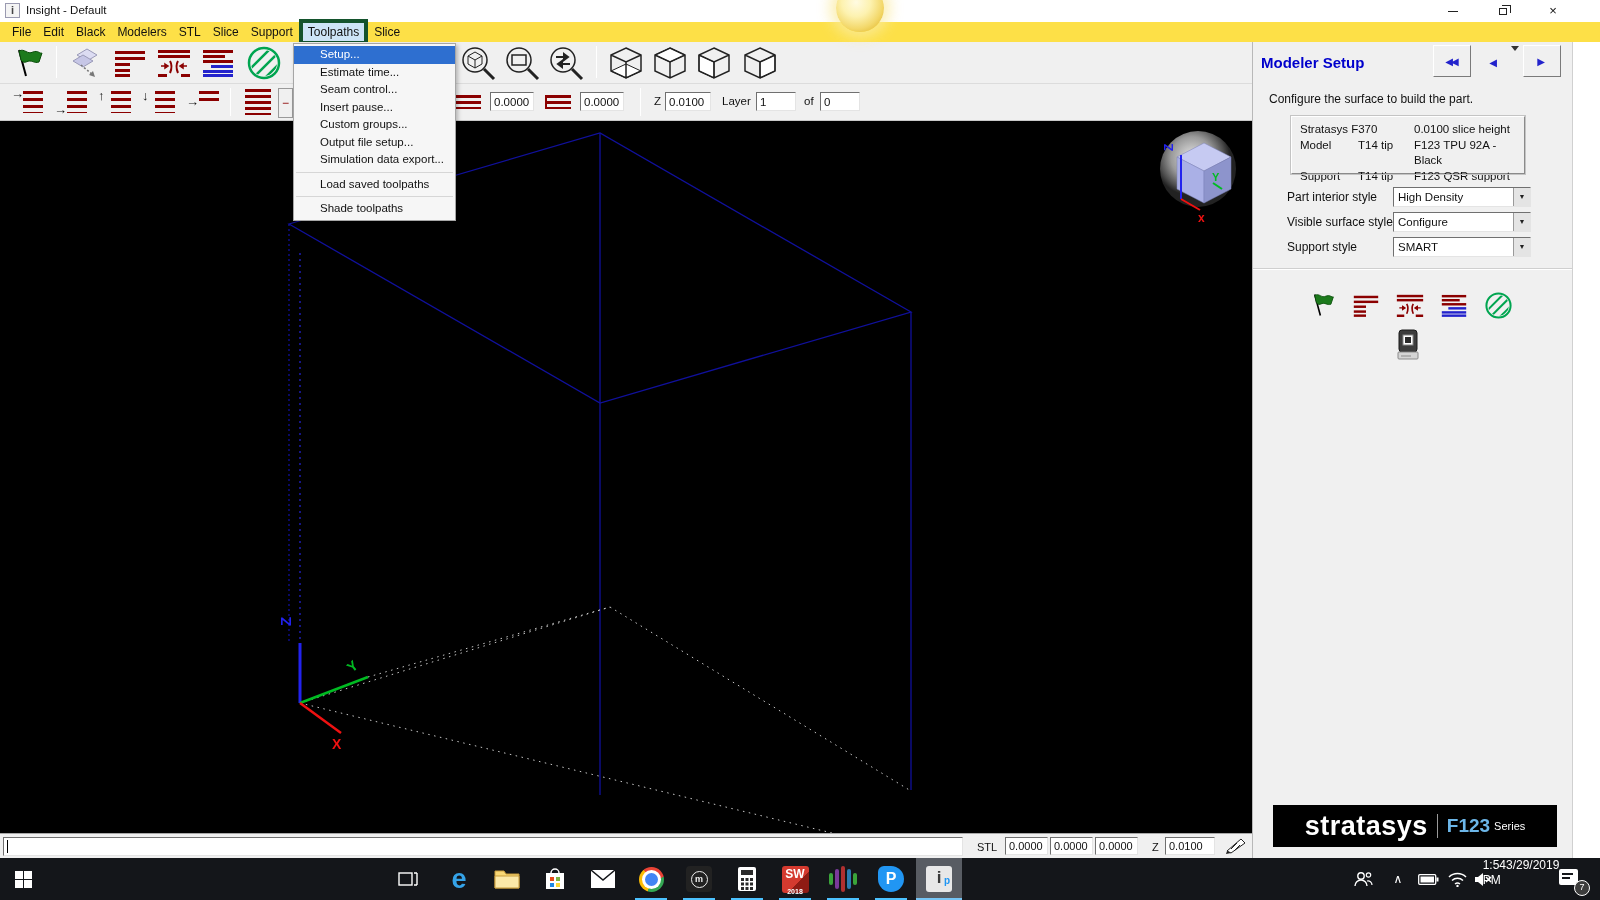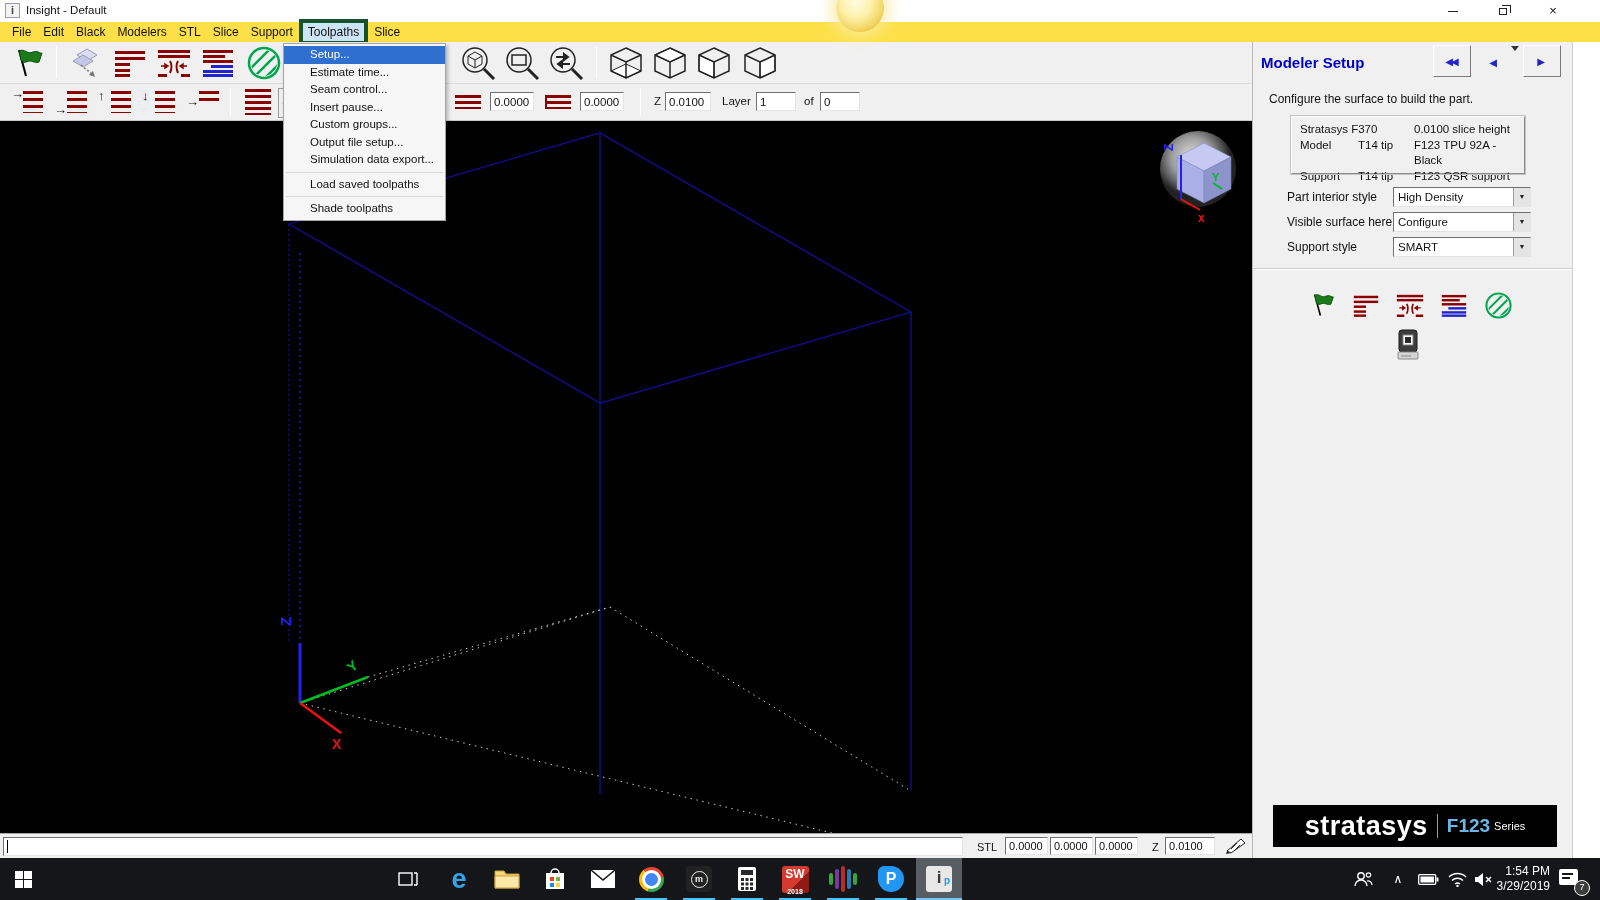--- a/index.html
+++ b/index.html
@@ -35,21 +35,21 @@
 .rlines { width:20px; height:22px; background:repeating-linear-gradient(to bottom,#8b0000 0 3px,transparent 3px 7px); }
 .rlines.dense { width:26px; height:26px; background:repeating-linear-gradient(to bottom,#8b0000 0 3px,transparent 3px 6px); }
 .arrowg { position:absolute; font-size:13px; font-weight:bold; color:#111; line-height:12px; }
 .a-tl { left:3px; top:2px; } .a-bl { left:2px; bottom:2px; } .a-lm { left:2px; top:10px; }
 .lines-right { position:absolute; right:5px; top:5px; }
 .minibtn { position:absolute; left:278px; top:4px; width:15px; height:30px; background:#f0f0f0; border:1px solid #9a9a9a; font-size:12px; color:#8b0000; display:flex; align-items:center; justify-content:center; }
 .tlabel { position:absolute; top:11px; font-size:11.5px; color:#111; }
 .field { position:absolute; top:8px; height:19px; background:#fff; border:1px solid; border-color:#707070 #e4e4e4 #e4e4e4 #707070; font-size:11.5px; font-family:"Liberation Sans",sans-serif; color:#111; padding:0 3px; }
 
 
-.popup { position:absolute; left:283px; top:43px; width:163px; background:#f6f6f6; border:1px solid #a6a6a6; box-shadow:2px 2px 4px rgba(0,0,0,.25); padding:2px 0; z-index:50; }
+.popup { position:absolute; left:293px; top:43px; width:163px; background:#f6f6f6; border:1px solid #a6a6a6; box-shadow:2px 2px 4px rgba(0,0,0,.25); padding:2px 0; z-index:50; }
 .pitem { height:17.5px; line-height:17.5px; padding-left:26px; font-size:11.5px; color:#111; }
 .pitem.hl { background:#2e6fd0; color:#fff; }
 .psep { height:1px; background:#d6d6d6; margin:3px 2px; }
 
 
 .viewport { position:absolute; left:0; top:121px; width:1252px; height:712px; background:#000; }
 
 
 .statusbar { position:absolute; left:0; top:833px; width:1252px; height:25px; background:#f0f0f0; border-top:1px solid #a8a8a8; }
 .status-input { position:absolute; left:3px; top:3px; width:960px; height:19px; background:#fff; border:1px solid; border-color:#707070 #e4e4e4 #e4e4e4 #707070; }
@@ -97,21 +97,21 @@
 .mb-circ { width:17px; height:17px; border:1.5px solid #eee; border-radius:50%; color:#eee; font-size:9px; font-weight:bold; text-align:center; line-height:15px; }
 .sw-ico { position:relative; width:27px; height:27px; background:linear-gradient(135deg,#d43a2f 0 60%,#8e1b14 60%); border-radius:3px; color:#fff; text-align:center; }
 .sw-top { font-size:12px; font-weight:bold; line-height:16px; }
 .sw-yr { font-size:7px; font-weight:bold; line-height:6px; }
 .bars-ico { display:flex; align-items:center; gap:2px; height:26px; }
 .bars-ico i { display:block; width:4px; border-radius:2px; }
 .p-ico { width:26px; height:26px; background:#2196f3; border-radius:6px 50% 50% 50%; color:#fff; font-size:16px; font-weight:bold; text-align:center; line-height:25px; }
 .insight-ico { position:relative; width:26px; height:26px; background:#e8e8e8; border-radius:3px; color:#3a3a3a; font-size:17px; font-weight:bold; text-align:center; line-height:24px; }
 .insight-ico b { position:absolute; right:2px; bottom:-1px; color:#2196f3; font-size:10px; font-weight:bold; }
 .tray-btn { position:absolute; top:0; height:42px; background:transparent; border:none; display:flex; align-items:center; justify-content:center; color:#fff; }
-.clock { position:absolute; left:1492px; top:0; width:58px; height:42px; display:flex; flex-direction:column; align-items:flex-end; justify-content:center; color:#fff; font-size:12px; line-height:15px; }
+.clock { position:absolute; left:1492px; top:0; width:58px; height:42px; display:flex; flex-direction:row; justify-content:center; color:#fff; font-size:12px; line-height:15px; }
 .notif { position:absolute; left:1552px; top:0; width:40px; height:42px; background:transparent; border:none; }
 .notif-glyph { position:absolute; left:7px; top:11px; width:19px; height:16px; background:#fff; border-radius:2px; }
 .notif-glyph i { position:absolute; left:3px; height:2px; background:#14161a; display:block; }
 .badge { position:absolute; right:2px; bottom:4px; width:16px; height:16px; border-radius:50%; background:#3d3d3d; border:1.5px solid #fff; color:#fff; font-size:9px; text-align:center; line-height:13px; }
 </style>
 </head>
 <body>
 
 <div class="screen">
 
@@ -400,21 +400,21 @@
         <span>T14 tip</span>
         <span>F123 QSR support</span>
       </div>
     </div>
 
     <span class="set-label" style="top:148px">Part interior style</span>
     <div class="sel" style="top:145px">
       <span>High Density</span>
       <span class="sel-arrow">▼</span>
     </div>
-    <span class="set-label" style="top:173px">Visible surface here</span>
+    <span class="set-label" style="top:173px">Visible surface style</span>
     <div class="sel" style="top:170px">
       <span>Configure</span>
       <span class="sel-arrow">▼</span>
     </div>
     <span class="set-label" style="top:198px">Support style</span>
     <div class="sel" style="top:195px">
       <span>SMART</span>
       <span class="sel-arrow">▼</span>
     </div>
 

